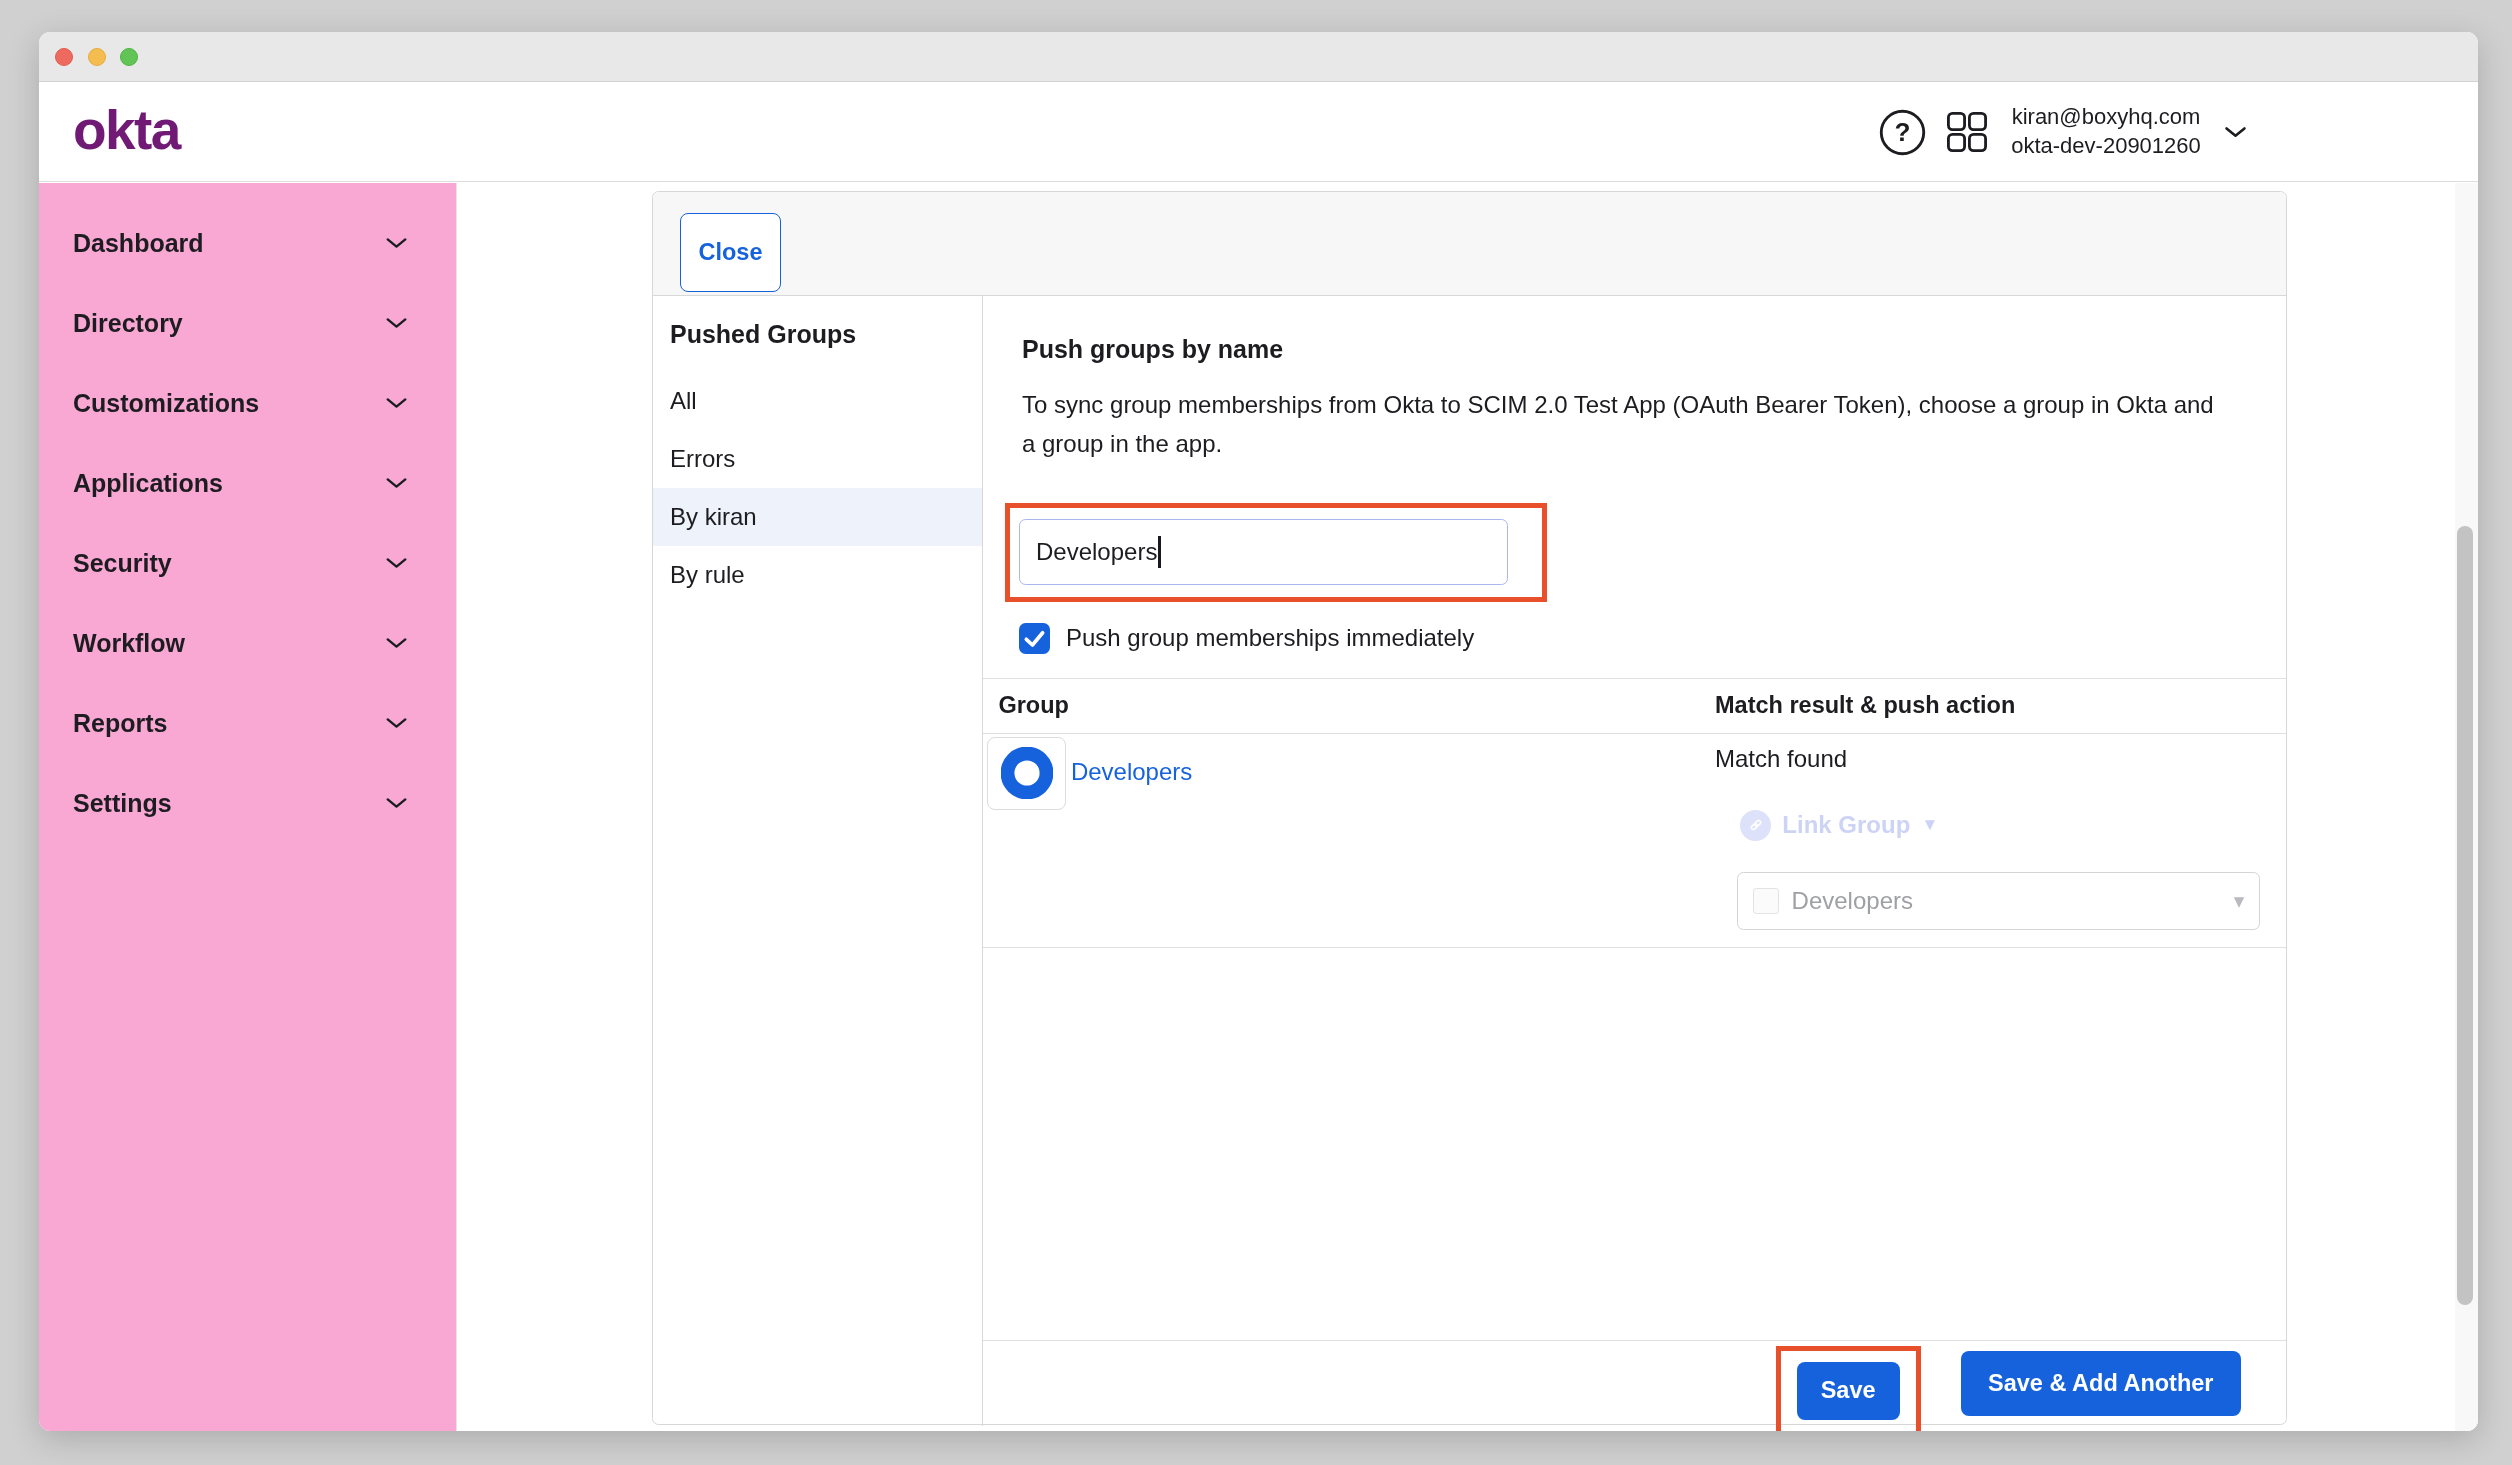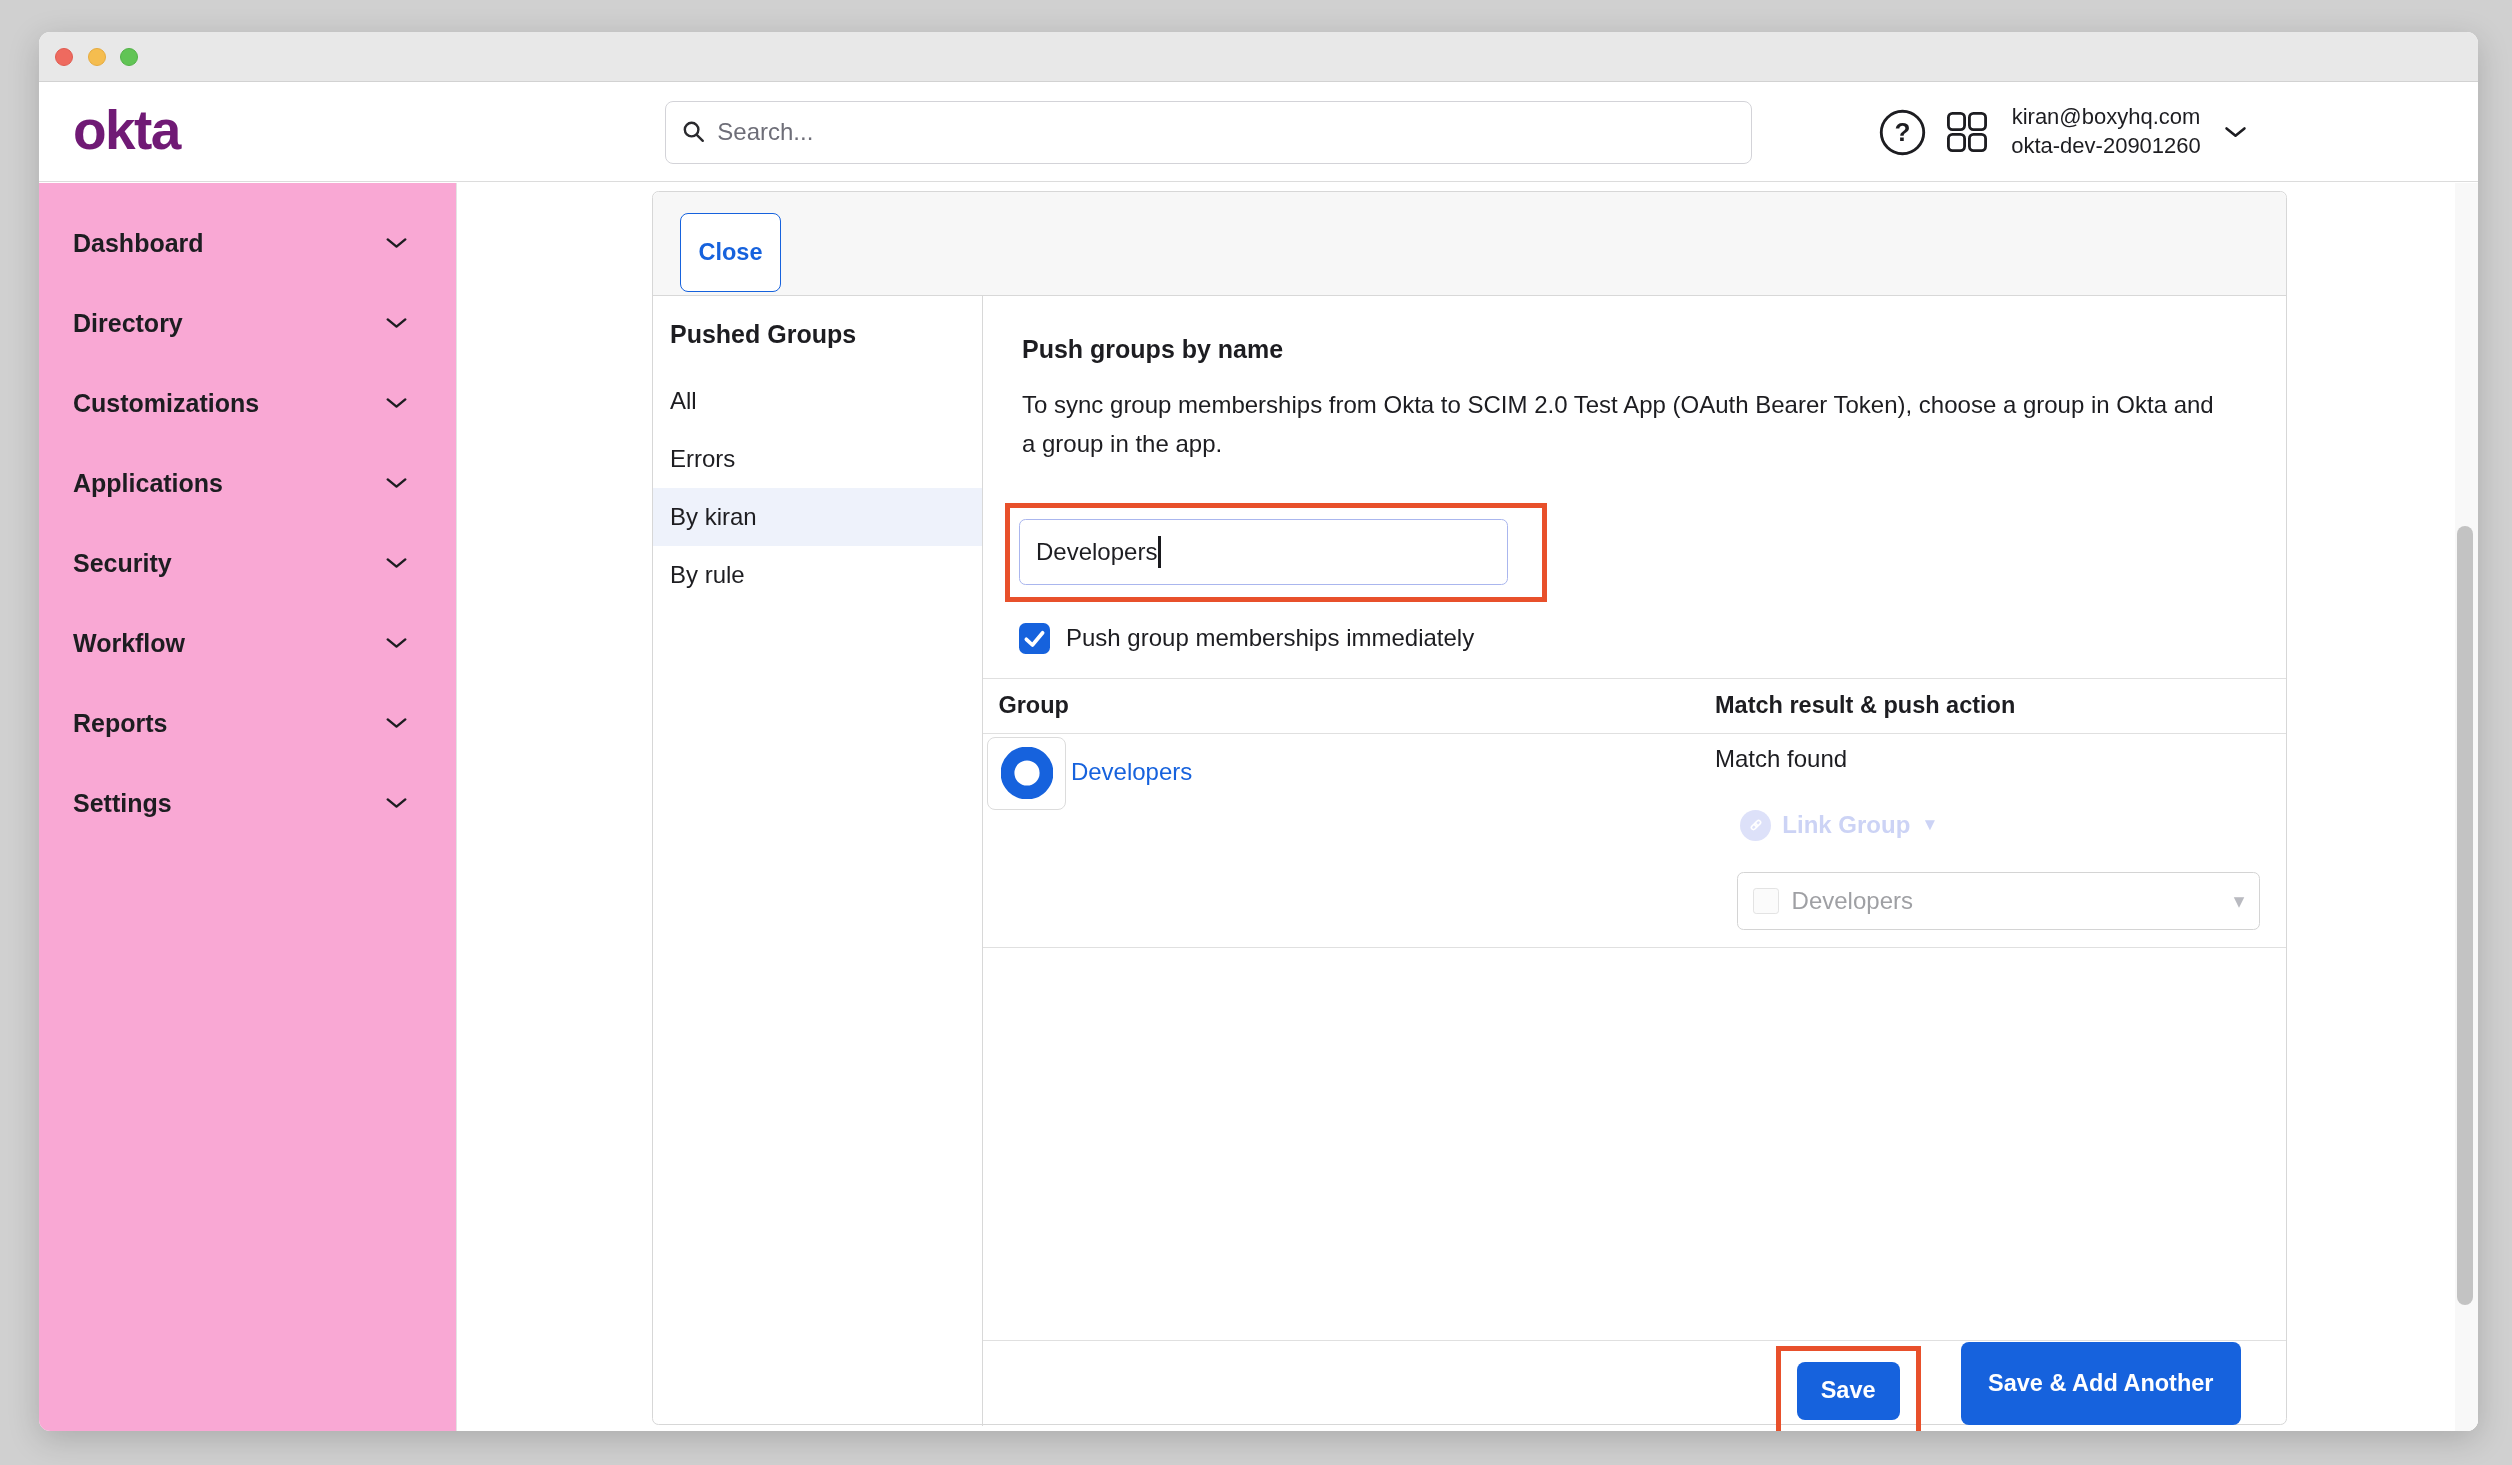--- a/index.html
+++ b/index.html
@@ -146,21 +146,21 @@
     display:flex; justify-content:flex-end; align-items:center;
     padding-right:45px; gap:40px; position:relative;
   }
   .save-annotation { margin-top:14.6px; padding:11.3px 16px; }
   .btn-primary {
     background:#1662dd; color:#fff; border:none; border-radius:8px;
     font-size:23.5px; font-weight:700; cursor:pointer;
     font-family:"Liberation Sans", sans-serif;
   }
   .save-btn { height:58px; padding:0 24px; }
-  .save-add-btn { height:83px; padding:0 27.5px; }
+  .save-add-btn { height:65px; padding:0 27.5px; }
   
   .scroll-track {
     position:absolute; right:0; top:151px; bottom:0; width:23px; background:#f8f8f8;
   }
   .scroll-thumb {
     position:absolute; left:2.4px; top:343px; width:16px; height:779px;
     background:#c3c3c3; border-radius:8px;
   }
   svg { display:block; }
 </style>
@@ -171,29 +171,20 @@
 
   <div class="titlebar">
     <span class="light red"></span>
     <span class="light yellow"></span>
     <span class="light green"></span>
   </div>
 
   <div class="header">
     <div class="logo">okta</div>
 
-    <div class="search">
-      <span>
-        <svg width="24" height="24" viewBox="0 0 30 30">
-          <circle cx="12" cy="12" r="8.5" fill="none" stroke="#2a2a2e" stroke-width="3"></circle>
-          <line x1="18.5" y1="18.5" x2="26" y2="26" stroke="#2a2a2e" stroke-width="3" stroke-linecap="round"></line>
-        </svg>
-      </span>
-      <input class="search-field" placeholder="Search..." style="">
-    </div>
 
     <button class="icon-btn help-btn">
       <span>
         <svg width="49" height="49" viewBox="0 0 60 60">
           <circle cx="30" cy="30" r="26" fill="none" stroke="#1d1d21" stroke-width="3.5"></circle>
           <text x="30" y="41" text-anchor="middle" font-size="32" font-weight="700" font-family="Liberation Sans, sans-serif" fill="#1d1d21">?</text>
         </svg>
       </span>
     </button>
 

